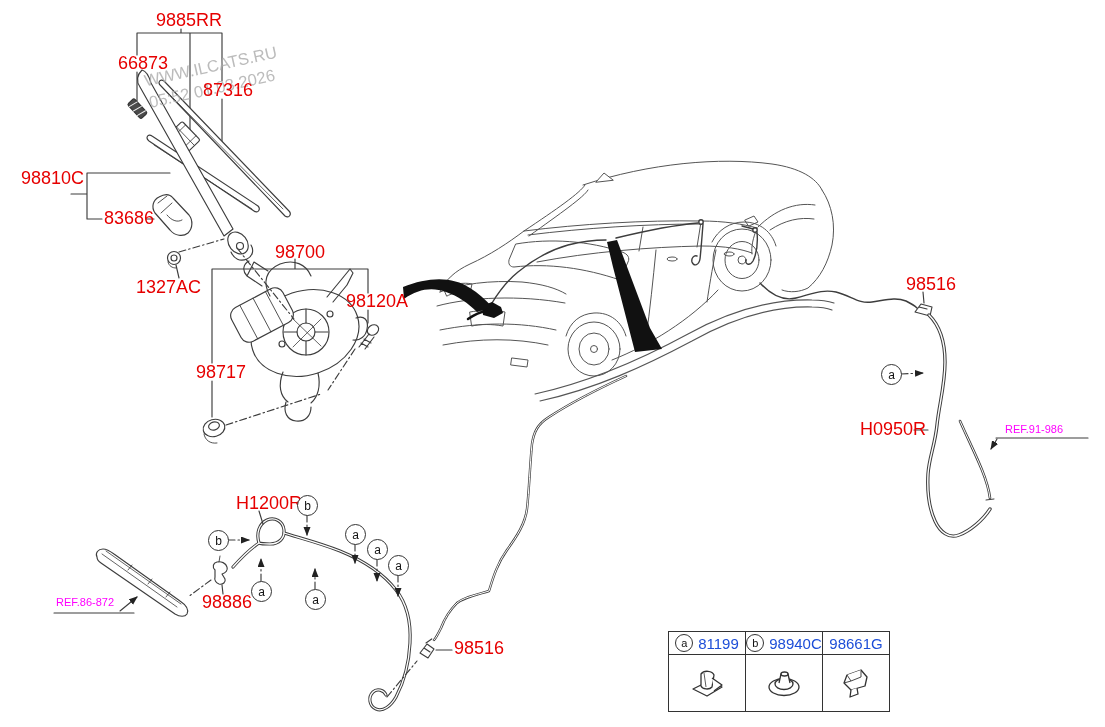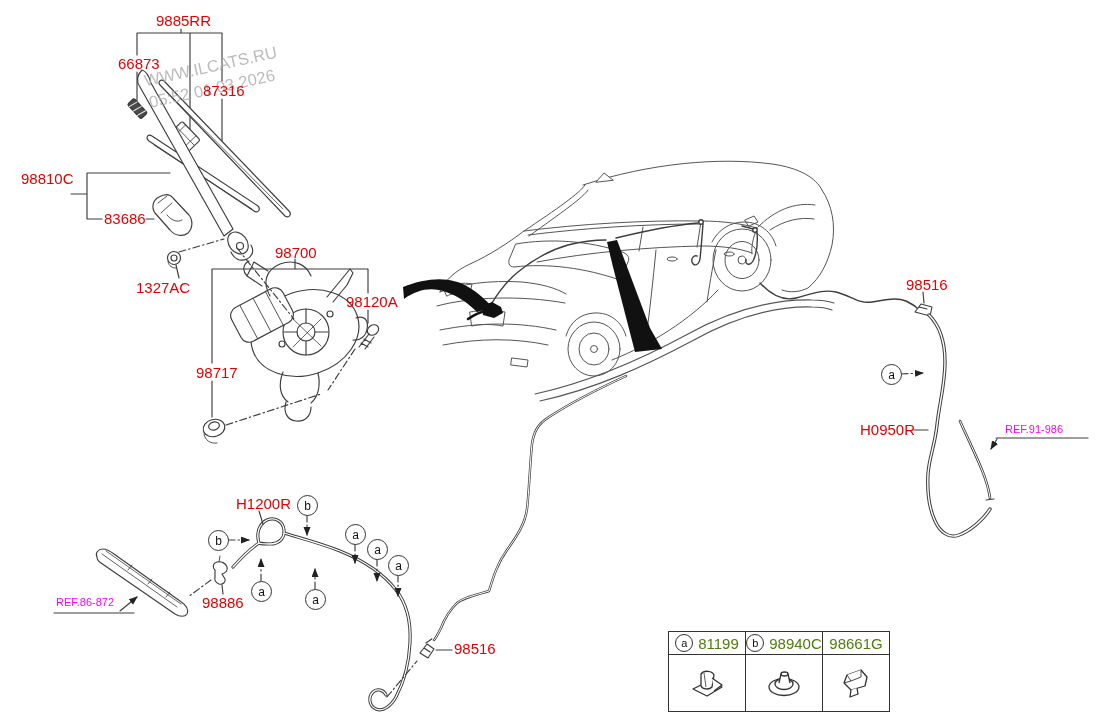--- a/index.html
+++ b/index.html
@@ -1,32 +1,32 @@
 <!DOCTYPE html>
 <html><head>
 <meta charset="utf-8">
 <style>
   html,body{margin:0;padding:0;background:#fff}
   .stage{position:relative;width:1105px;height:727px;background:#fff;overflow:hidden;
          font-family:"Liberation Sans",sans-serif}
   svg.art{position:absolute;left:0;top:0}
-  .plabel{position:absolute;color:#e60000;font-size:15px;line-height:15px;white-space:nowrap}
+  .plabel{position:absolute;color:#e60000;font-size:18px;line-height:15px;white-space:nowrap}
   .reflink{position:absolute;color:#ff00ff;font-size:11px;line-height:15px;white-space:nowrap}
   .callout{position:absolute;width:19px;height:19px;border:1.4px solid #333;border-radius:50%;
            background:#fff;color:#111;font-size:12px;display:flex;align-items:center;justify-content:center}
   .watermark{position:absolute;left:142px;top:70px;color:#a9a9a9;opacity:.78;font-size:16.5px;
              line-height:1.35;transform:rotate(-12.5deg);transform-origin:left top;white-space:nowrap}
   .legend{position:absolute;left:668px;top:631px;border:1.6px solid #333;background:#fff}
   .lrow{display:flex}
   .lrow.head{border-bottom:1.6px solid #333}
   .lcell{width:76px;border-right:1.6px solid #333;display:flex;align-items:center;justify-content:center;gap:5px}
   .lcell:last-child{border-right:none;width:66px}
   .lrow.head .lcell{height:22px}
   .lrow.icons .lcell{height:56px}
-  .lpart{color:#4d7c0f;font-size:15px}
+  .lpart{color:#1d4ed8;font-size:15px}
   .lcallout{width:16px;height:16px;border:1.2px solid #333;border-radius:50%;font-size:11px;
             display:flex;align-items:center;justify-content:center;color:#111;background:#fff;flex:0 0 auto}
 </style>
 </head>
 <body>
 
 <div class="stage">
 
 <svg class="art" width="1105" height="727" viewBox="0 0 1105 727">
   <defs>

